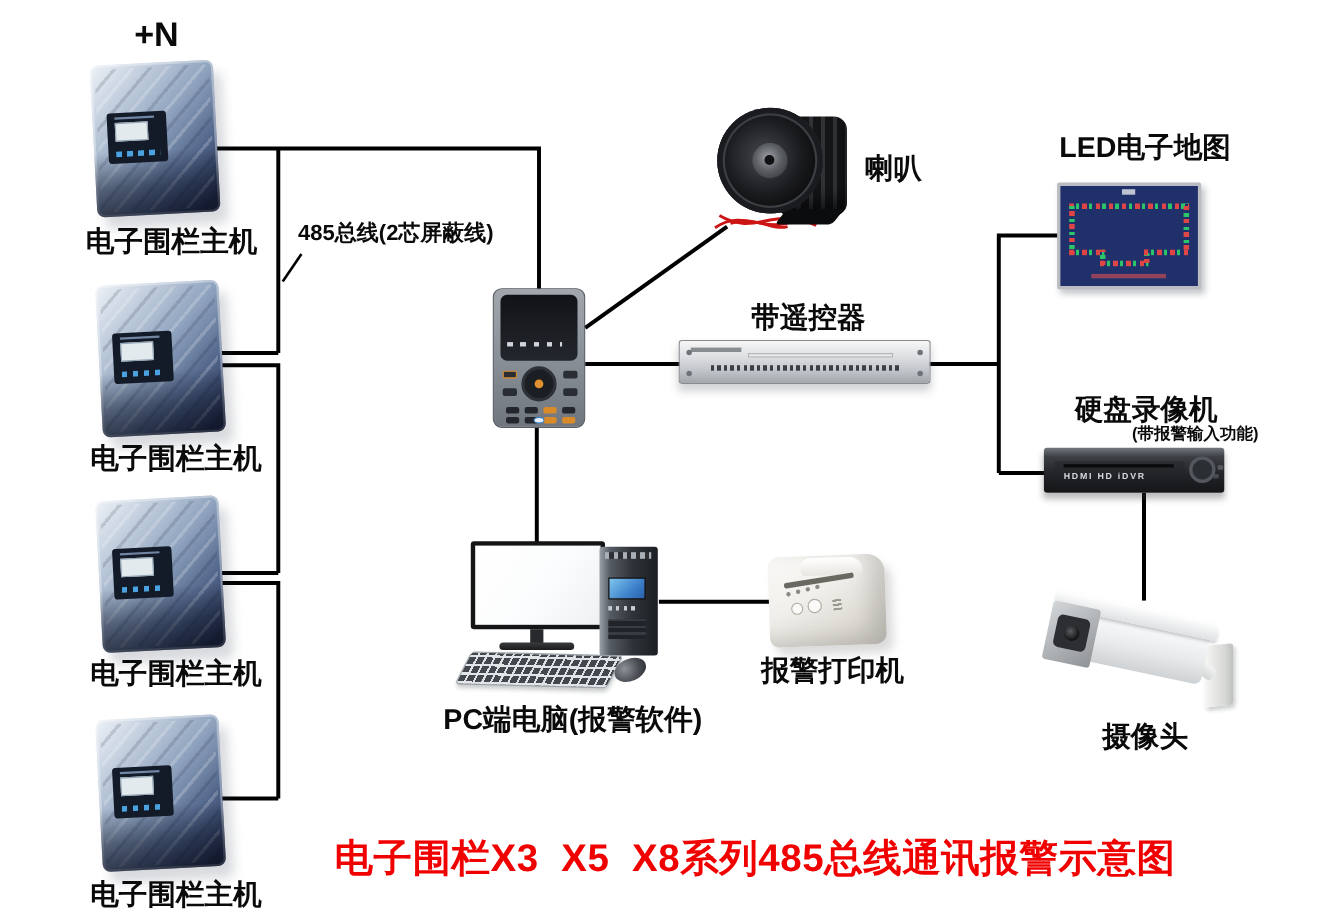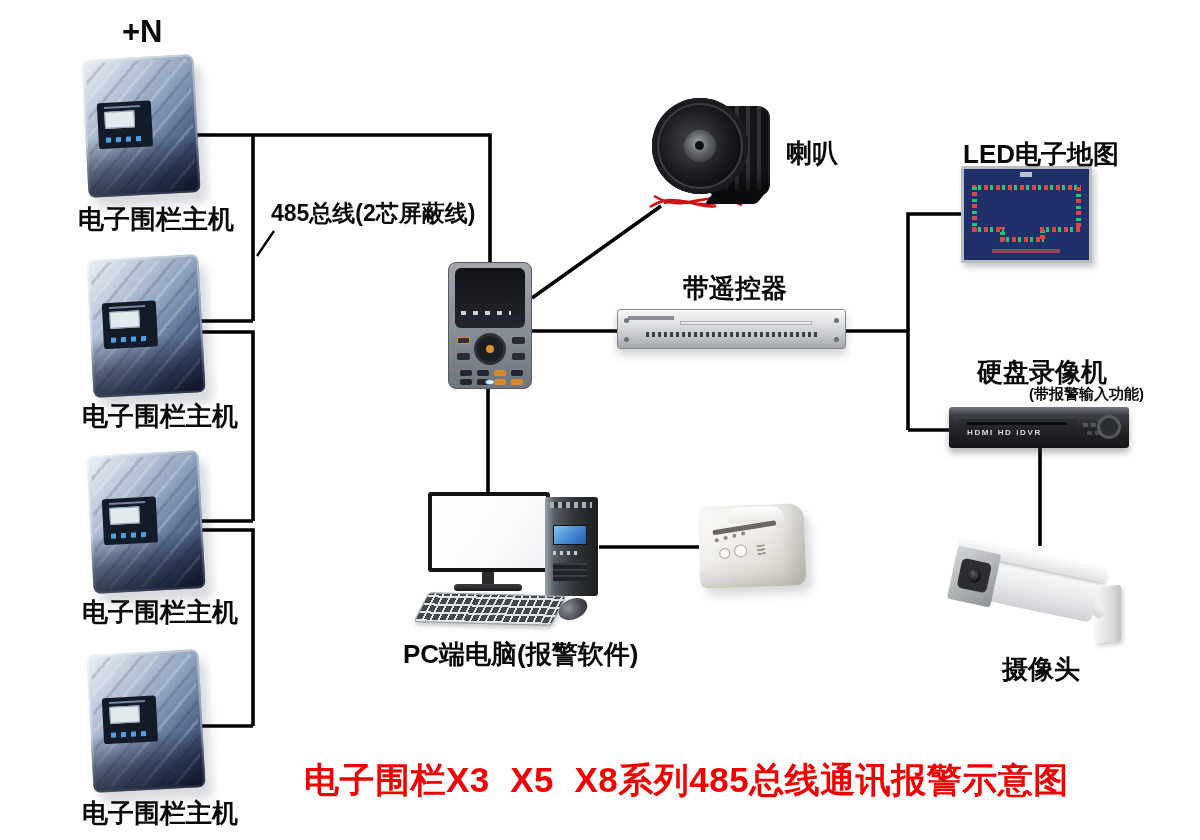--- a/index.html
+++ b/index.html
@@ -5,21 +5,21 @@
   html,body{margin:0;padding:0;background:#fff;}
   .canvas{
     position:relative;width:1200px;height:840px;background:#ffffff;overflow:hidden;
     font-family:"Liberation Sans","DejaVu Sans",sans-serif;color:#0a0a0a;
   }
   .canvas svg.wires{position:absolute;left:0;top:0;z-index:1;}
   .dev,.dev *{position:absolute;box-sizing:border-box;}
   .dev{z-index:2;}
   .lbl{position:absolute;z-index:3;white-space:nowrap;font-weight:600;color:#0a0a0a;}
   .lbl-main{font-size:26px;}
-  .lbl-small{font-size:23px;}
+  .lbl-small{font-size:20px;}
   .plusn{position:absolute;left:122px;top:14px;font-size:31px;font-weight:700;z-index:3;}
   .title{
     position:absolute;left:304px;top:757px;font-size:35px;font-weight:700;
     color:#f10000;white-space:pre;z-index:3;letter-spacing:.5px;
   }
 
   
   .fence-host{
     width:112px;height:138px;border-radius:7px;transform:rotate(-3deg);
     background:linear-gradient(133deg,#eef2f7 0%,#c3cfde 22%,#8da1bd 48%,#51658a 72%,#232e4c 94%);
@@ -84,21 +84,21 @@
   
   .ledmap{left:961px;top:166px;width:131px;height:97px;background:#20306a;border:3px solid #b9bcc0;border-radius:2px;
     box-shadow:3px 4px 6px rgba(60,65,80,.3);}
   .lm-bar{position:absolute;}
   .lm-h{height:5px;background:repeating-linear-gradient(90deg,#e04545 0 4px,transparent 4px 6px,#2bc46a 6px 9px,transparent 9px 12px);}
   .lm-v{width:5px;background:repeating-linear-gradient(0deg,#e04545 0 4px,transparent 4px 6px,#2bc46a 6px 9px,transparent 9px 12px);}
   .lm-caption{left:28px;bottom:7px;width:68px;height:4px;background:rgba(225,80,80,.6);}
   .lm-mark{left:56px;top:3px;width:12px;height:5px;background:#d8dce2;opacity:.85;}
 
   
-  .dvr{left:949px;top:407px;width:180px;height:41px;border-radius:3px;
+  .dvr{left:949px;top:407px;width:164px;height:41px;border-radius:3px;
     background:linear-gradient(180deg,#75797f 0%,#3c3f44 20%,#232529 55%,#141517 100%);
     box-shadow:0 5px 6px rgba(60,60,65,.35);}
   .dvr-panel{left:10px;top:12px;width:118px;height:22px;border-radius:2px;background:linear-gradient(180deg,#2c2e33,#1a1b1e);}
   .dvr-slot{left:8px;top:3px;width:100px;height:3px;background:#0a0b0c;}
   .dvr-text{left:8px;top:9px;font-size:8px;letter-spacing:1.6px;color:#d5dae0;font-weight:700;white-space:nowrap;}
   .dvr-btns{left:134px;top:16px;width:5px;height:4px;border-radius:1px;background:#55595f;
     box-shadow:8px 0 #55595f,16px 0 #55595f,24px 0 #55595f,4px 8px #454950,12px 8px #454950,20px 8px #454950;}
   .dvr-jog{right:8px;top:8px;width:24px;height:24px;border-radius:50%;background:#2b2e32;border:3px solid #54585e;}
 
   
@@ -243,21 +243,21 @@
   <div class="lbl lbl-main" style="left:786px;top:136px">喇叭</div>
 
   <div class="lbl lbl-main" style="left:683px;top:271px">带遥控器</div>
   <div class="dev module">
     <div class="mod-text"></div>
     <div class="mod-slot"></div>
     <div class="mod-leds"></div>
     <div class="mod-screw"></div>
   </div>
 
-  <div class="lbl lbl-main" style="left:963px;top:137px">LED电子地图</div>
+  <div class="lbl lbl-main" style="left:963px;top:117px">LED电子地图</div>
   <div class="dev ledmap">
     <div class="lm-bar lm-h" style="left:8px;top:16px;width:109px"></div>
     <div class="lm-bar lm-v" style="left:8px;top:16px;height:47px"></div>
     <div class="lm-bar lm-v" style="left:112px;top:16px;height:42px"></div>
     <div class="lm-bar lm-h" style="left:8px;top:58px;width:32px"></div>
     <div class="lm-bar lm-v" style="left:36px;top:58px;height:14px"></div>
     <div class="lm-bar lm-h" style="left:36px;top:68px;width:44px"></div>
     <div class="lm-bar lm-v" style="left:76px;top:58px;height:12px"></div>
     <div class="lm-bar lm-h" style="left:76px;top:58px;width:41px"></div>
     <div class="lm-caption" style="position:absolute"></div>
@@ -303,16 +303,17 @@
   <div class="dev mouse"></div>
   <div class="lbl lbl-main" style="left:403px;top:637px">PC端电脑(报警软件)</div>
 
   <div class="dev printer">
     <div class="pr-lid"></div>
     <div class="pr-slot"></div>
     <div class="pr-dots"></div>
     <div class="pr-btns"></div>
     <div class="pr-grill"></div>
   </div>
+  <div class="lbl lbl-main" style="left:692px;top:592px">报警打印机</div>
 
   <div class="title">电子围栏X3  X5  X8系列485总线通讯报警示意图</div>
 
 </div>
 
 </body></html>

